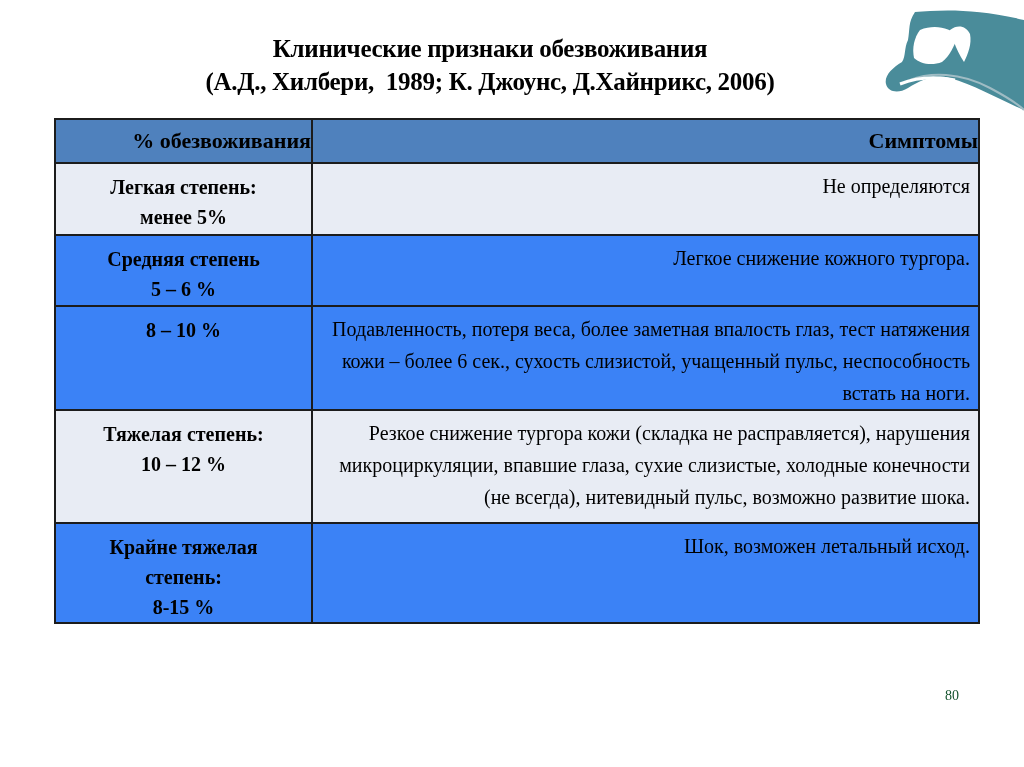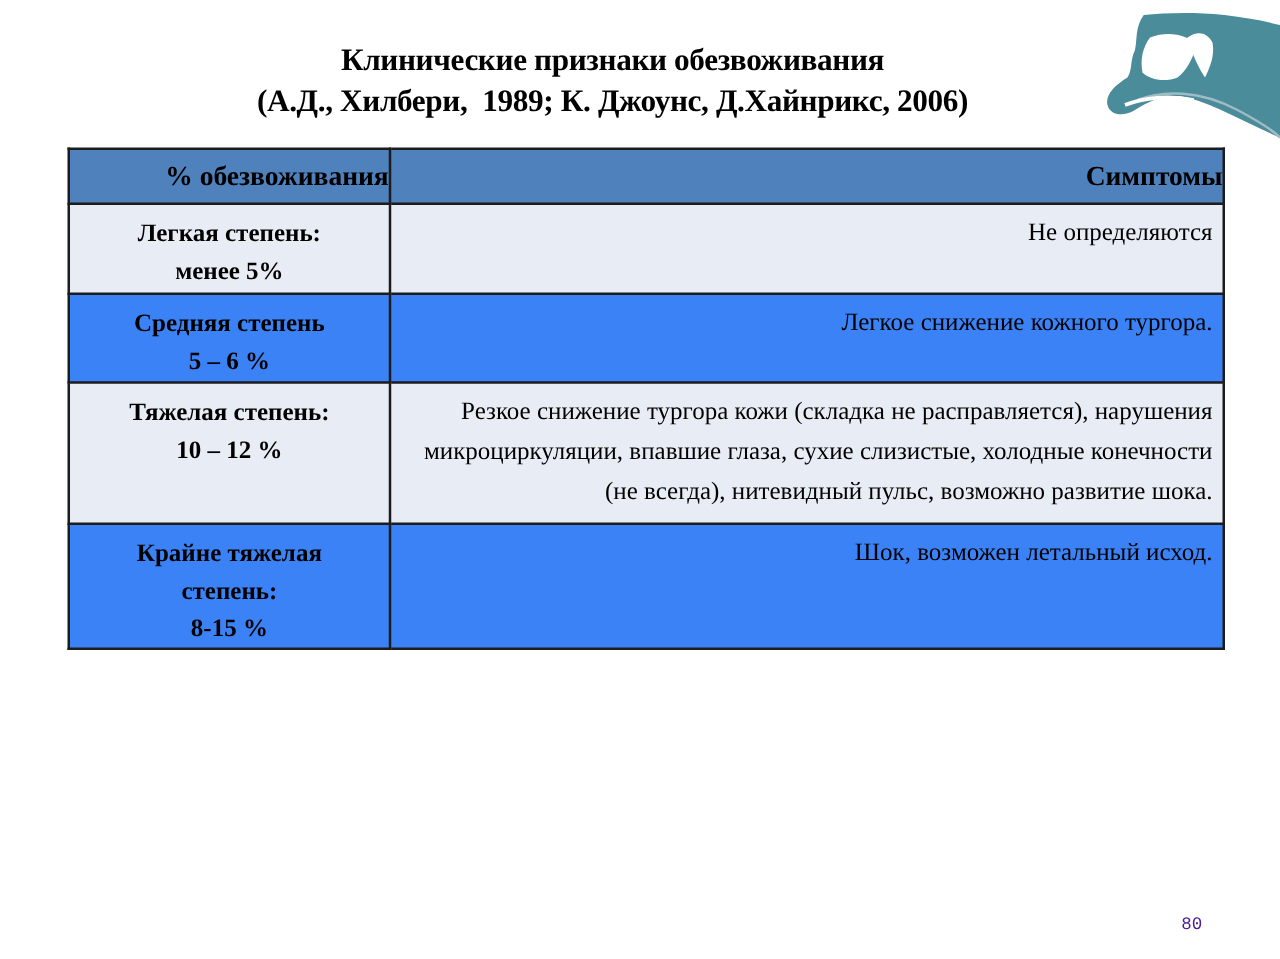--- a/index.html
+++ b/index.html
@@ -59,24 +59,24 @@
       font-size: 20px;
       line-height: 32px;
       padding: 6px 8px 0 10px !important;
       text-align: right;
     }
     tr.alt td { background: #e8ecf4; }
     tr.plain td { background: #3b82f6; }
     .lvl div { white-space: pre; }
     .page-num {
       position: absolute;
-      left: 945px; top: 732px;
-      font-family: Liberation Mono, monospace;
+      left: 945px; top: 688px;
+      font-family: Liberation Serif, serif;
       font-size: 14px;
-      color: #4c1d95;
+      color: #14532d;
     }
   </style>
 </head>
 <body>
 
 <div class="title">
   <div>Клинические признаки обезвоживания</div>
   <div>(А.Д., Хилбери,  1989; К. Джоунс, Д.Хайнрикс, 2006)</div>
 </div>
 
@@ -103,20 +103,26 @@
       </td>
       <td class="sym">Не определяются</td>
     </tr>
     <tr class="plain" style="height:71px">
       <td class="lvl">
         <div>Средняя степень</div>
         <div>5 – 6 %</div>
       </td>
       <td class="sym">Легкое снижение кожного тургора.</td>
     </tr>
+    <tr class="plain" style="height:104px">
+      <td class="lvl">
+        <div>8 – 10 %</div>
+      </td>
+      <td class="sym">Подавленность, потеря веса, более заметная впалость глаз, тест натяжения кожи – более 6 сек., сухость слизистой, учащенный пульс, неспособность встать на ноги.</td>
+    </tr>
     <tr class="alt" style="height:113px">
       <td class="lvl">
         <div>Тяжелая степень:</div>
         <div>10 – 12 %</div>
       </td>
       <td class="sym">Резкое снижение тургора кожи (складка не расправляется), нарушения микроциркуляции, впавшие глаза, сухие слизистые, холодные конечности (не всегда), нитевидный пульс, возможно развитие шока.</td>
     </tr>
     <tr class="plain" style="height:76px">
       <td class="lvl">
         <div>Крайне тяжелая</div>

